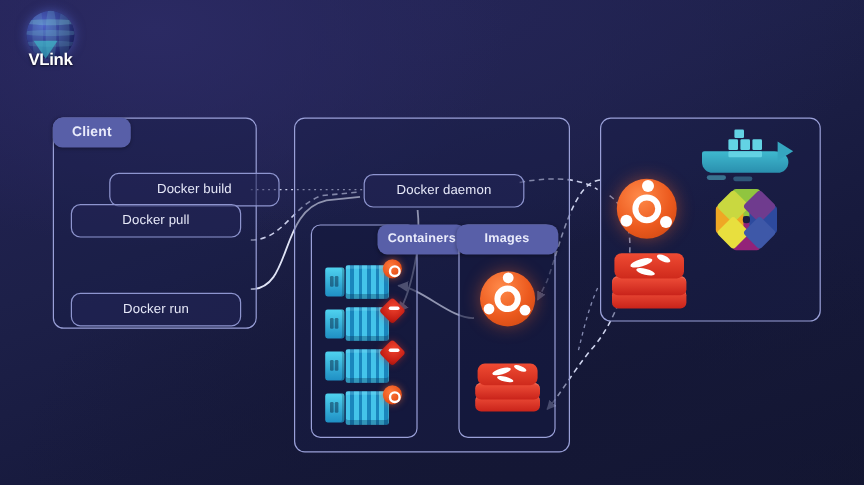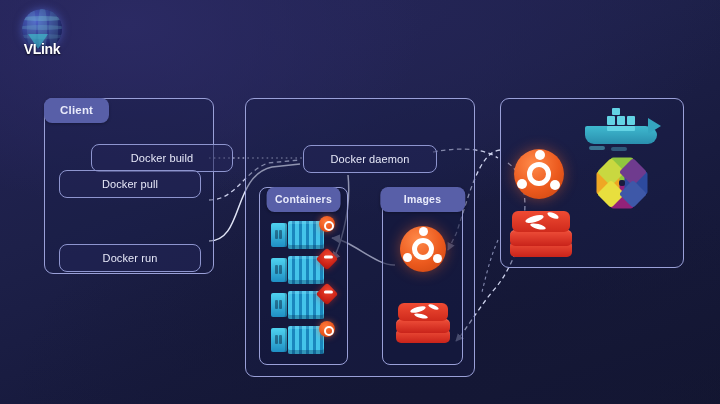--- a/index.html
+++ b/index.html
@@ -201,21 +201,21 @@
     </div>
   </div>
 
   <div class="panel" style="left:245px;top:98px;width:228px;height:277px;">
 
     <div class="pill" style="left:57px;top:46px;width:132px;height:26px;">
       <span>Docker daemon</span>
     </div>
 
     <div class="subpanel" style="left:13px;top:88px;width:87px;height:176px;">
-      <div class="tab center" style="font-size:10.5px;padding:0 9px;">Containers</div>
+      <div class="tab center" style="font-size:10.5px;padding:0 9px;margin-left:48px;">Containers</div>
 
       <div class="ctr" style="left:11px;top:33px;">
         <div class="cap">
             <i></i>
           </div>
         <div class="body"></div>
         <div class="badge ubuntu"></div>
       </div>
       <div class="ctr" style="left:11px;top:68px;">
         <div class="cap">

